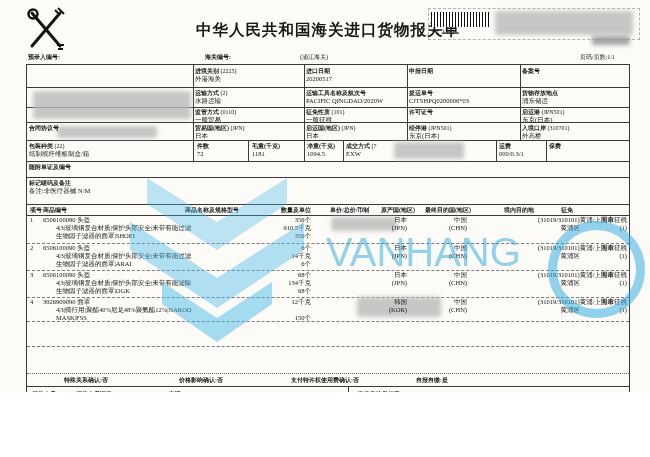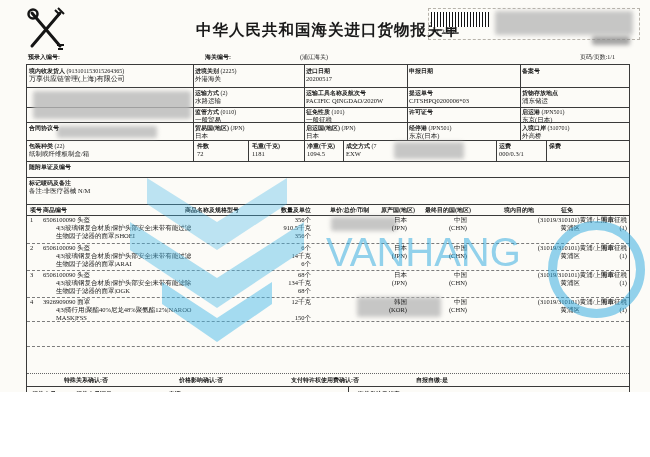--- a/index.html
+++ b/index.html
@@ -92,24 +92,20 @@
     <div class="vl" style="left:166px;top:0;height:96px"></div>
     <div class="vl" style="left:277px;top:0;height:96px"></div>
     <div class="vl" style="left:380px;top:0;height:75px"></div>
     <div class="vl" style="left:493px;top:0;height:75px"></div>
     <div class="vl" style="left:221px;top:75px;height:21px"></div>
     <div class="vl" style="left:316px;top:75px;height:21px"></div>
     <div class="vl" style="left:469px;top:75px;height:21px"></div>
     <div class="vl" style="left:519px;top:75px;height:21px"></div>
     <div class="vl" style="left:321px;top:321px;height:50px"></div>
 
-    <div class="cell" style="left:2px;top:2px">
-      <div class="lbl"><span>境内收发货人</span> <span class="code">(913101153015264365)</span></div>
-      <div class="val" style="font-size:7px">万享供应链管理(上海)有限公司</div>
-    </div>
     <div class="cell" style="left:168px;top:2px">
       <div class="lbl"><span>进境关别</span> <span class="code">(2225)</span></div>
       <div class="val">外港海关</div>
     </div>
     <div class="cell" style="left:279px;top:2px">
       <div class="lbl">进口日期</div>
       <div class="val">20200517</div>
     </div>
     <div class="cell" style="left:382px;top:2px">
       <div class="lbl">申报日期</div>

